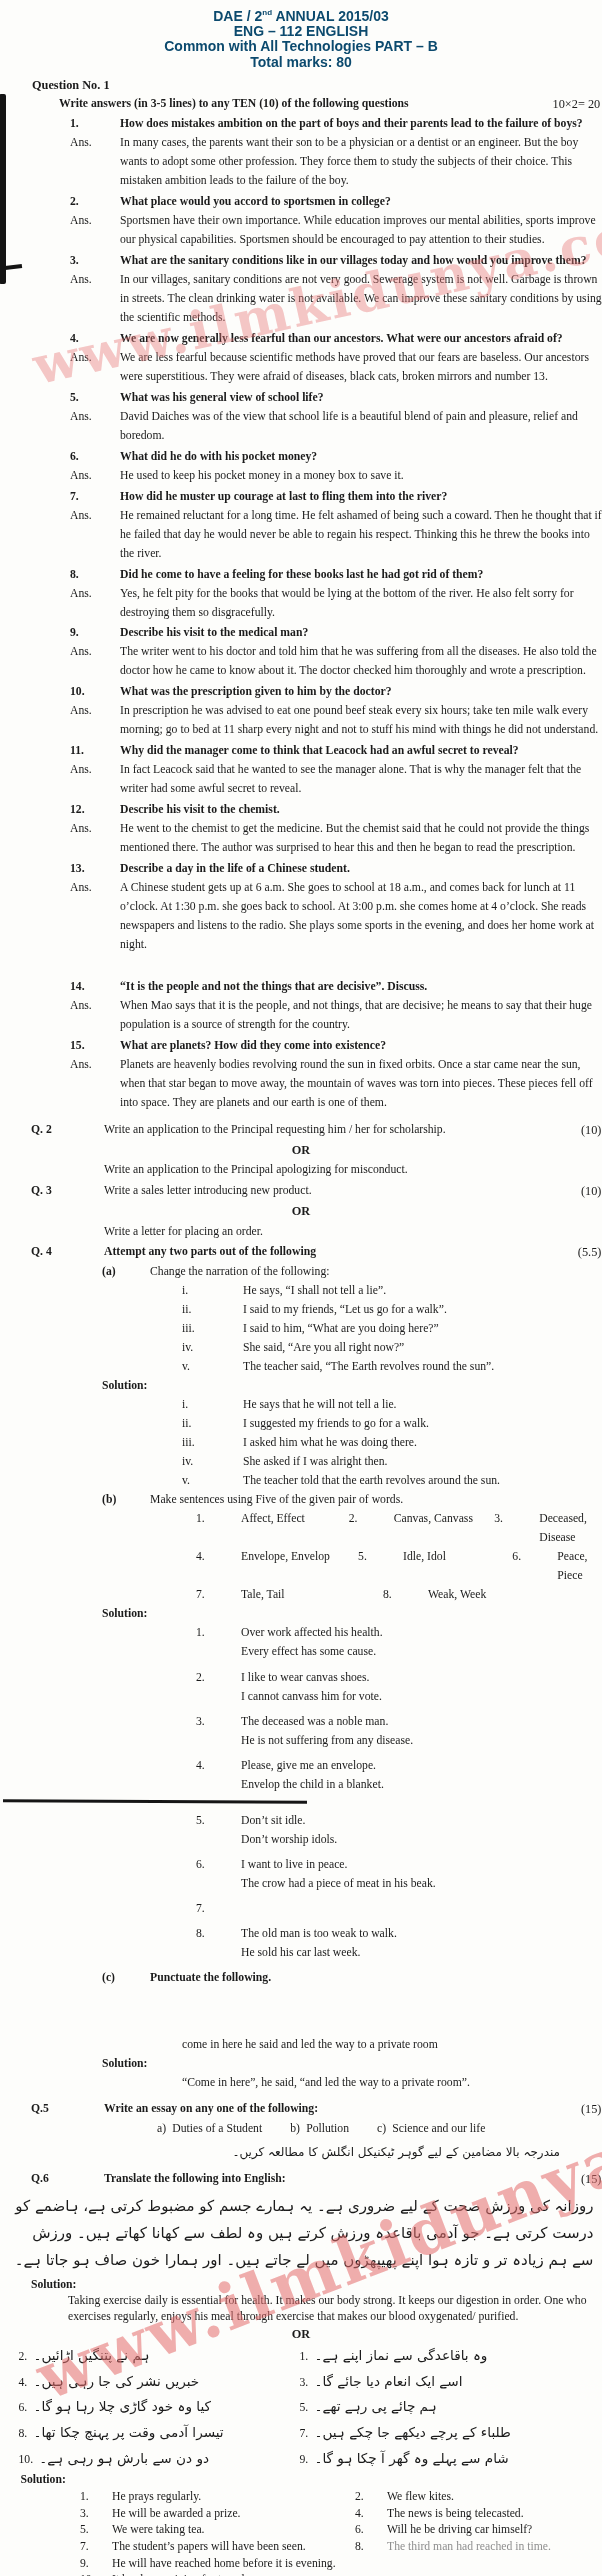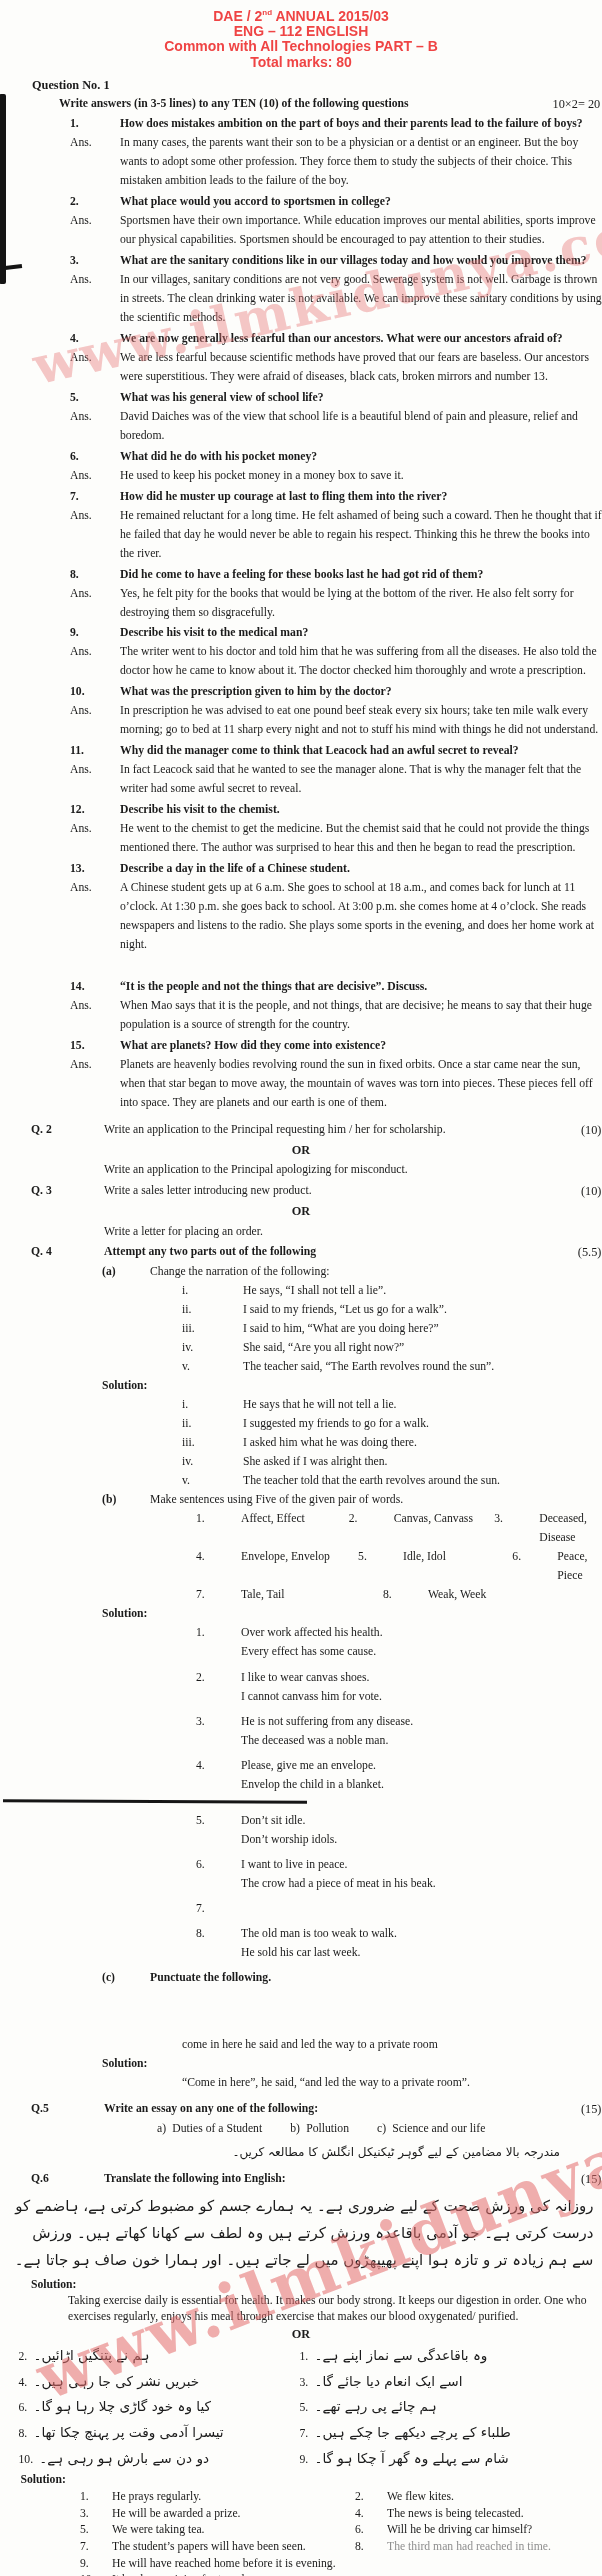--- a/index.html
+++ b/index.html
@@ -13,21 +13,21 @@
   .wm-bottom{left:40px;top:2342px;font-size:64px;color:rgba(228,108,108,0.55);
       transform:rotate(-21deg);transform-origin:0 50%;}
   
   .art{position:absolute;background:#141414;z-index:2;}
   .art-leftbar{left:-1.2px;top:94px;width:6.8px;height:190px;border-radius:1.9px;}
   .art-dash{left:5px;top:265px;width:17.3px;height:3.7px;transform:rotate(-7deg);}
   .divider{width:304px;height:3.1px;background:#161616;margin:5px 0 7.4px 2.5px;transform:rotate(0.25deg);}
   
   .hdr-wrap{padding-top:5px;}
   .hdr{text-align:center;font-family:"Liberation Sans",sans-serif;font-weight:bold;
-       font-size:14px;line-height:15.4px;color:#ef4444;}
+       font-size:14px;line-height:15.4px;color:#0c4a6e;}
   .hdr sup{font-size:8px;}
   
   .qno{font-weight:bold;font-size:12.3px;margin:8px 0 0 32px;line-height:15px;}
   .instr{display:flex;margin:2.5px 1.2px 0 59px;font-weight:bold;font-size:11.7px;line-height:16px;}
   .marks{margin-left:auto;font-weight:normal;font-size:12.3px;padding-right:0.6px;white-space:nowrap;}
   .qa-list{margin:2.5px 0 0 70px;}
   .qa{margin-top:1.9px;}
   .qa .q{display:flex;font-weight:bold;line-height:19px;font-size:11.7px;}
   .qa .a{display:flex;line-height:19px;font-size:11.7px;}
   .num{flex:none;width:50px;}
@@ -380,22 +380,22 @@
   <div class="bpair z">
       <span class="pnum">2.</span>
       <span class="plines">
         <div>I like to wear canvas shoes.</div>
         <div>I cannot canvass him for vote.</div>
       </span>
     </div>
   <div class="bpair z">
       <span class="pnum">3.</span>
       <span class="plines">
+        <div>The deceased was a noble man.</div>
         <div>He is not suffering from any disease.</div>
-        <div>The deceased was a noble man.</div>
       </span>
     </div>
   <div class="bpair z">
       <span class="pnum">4.</span>
       <span class="plines">
         <div>Please, give me an envelope.</div>
         <div>Envelop the child in a blanket.</div>
       </span>
     </div>
 

